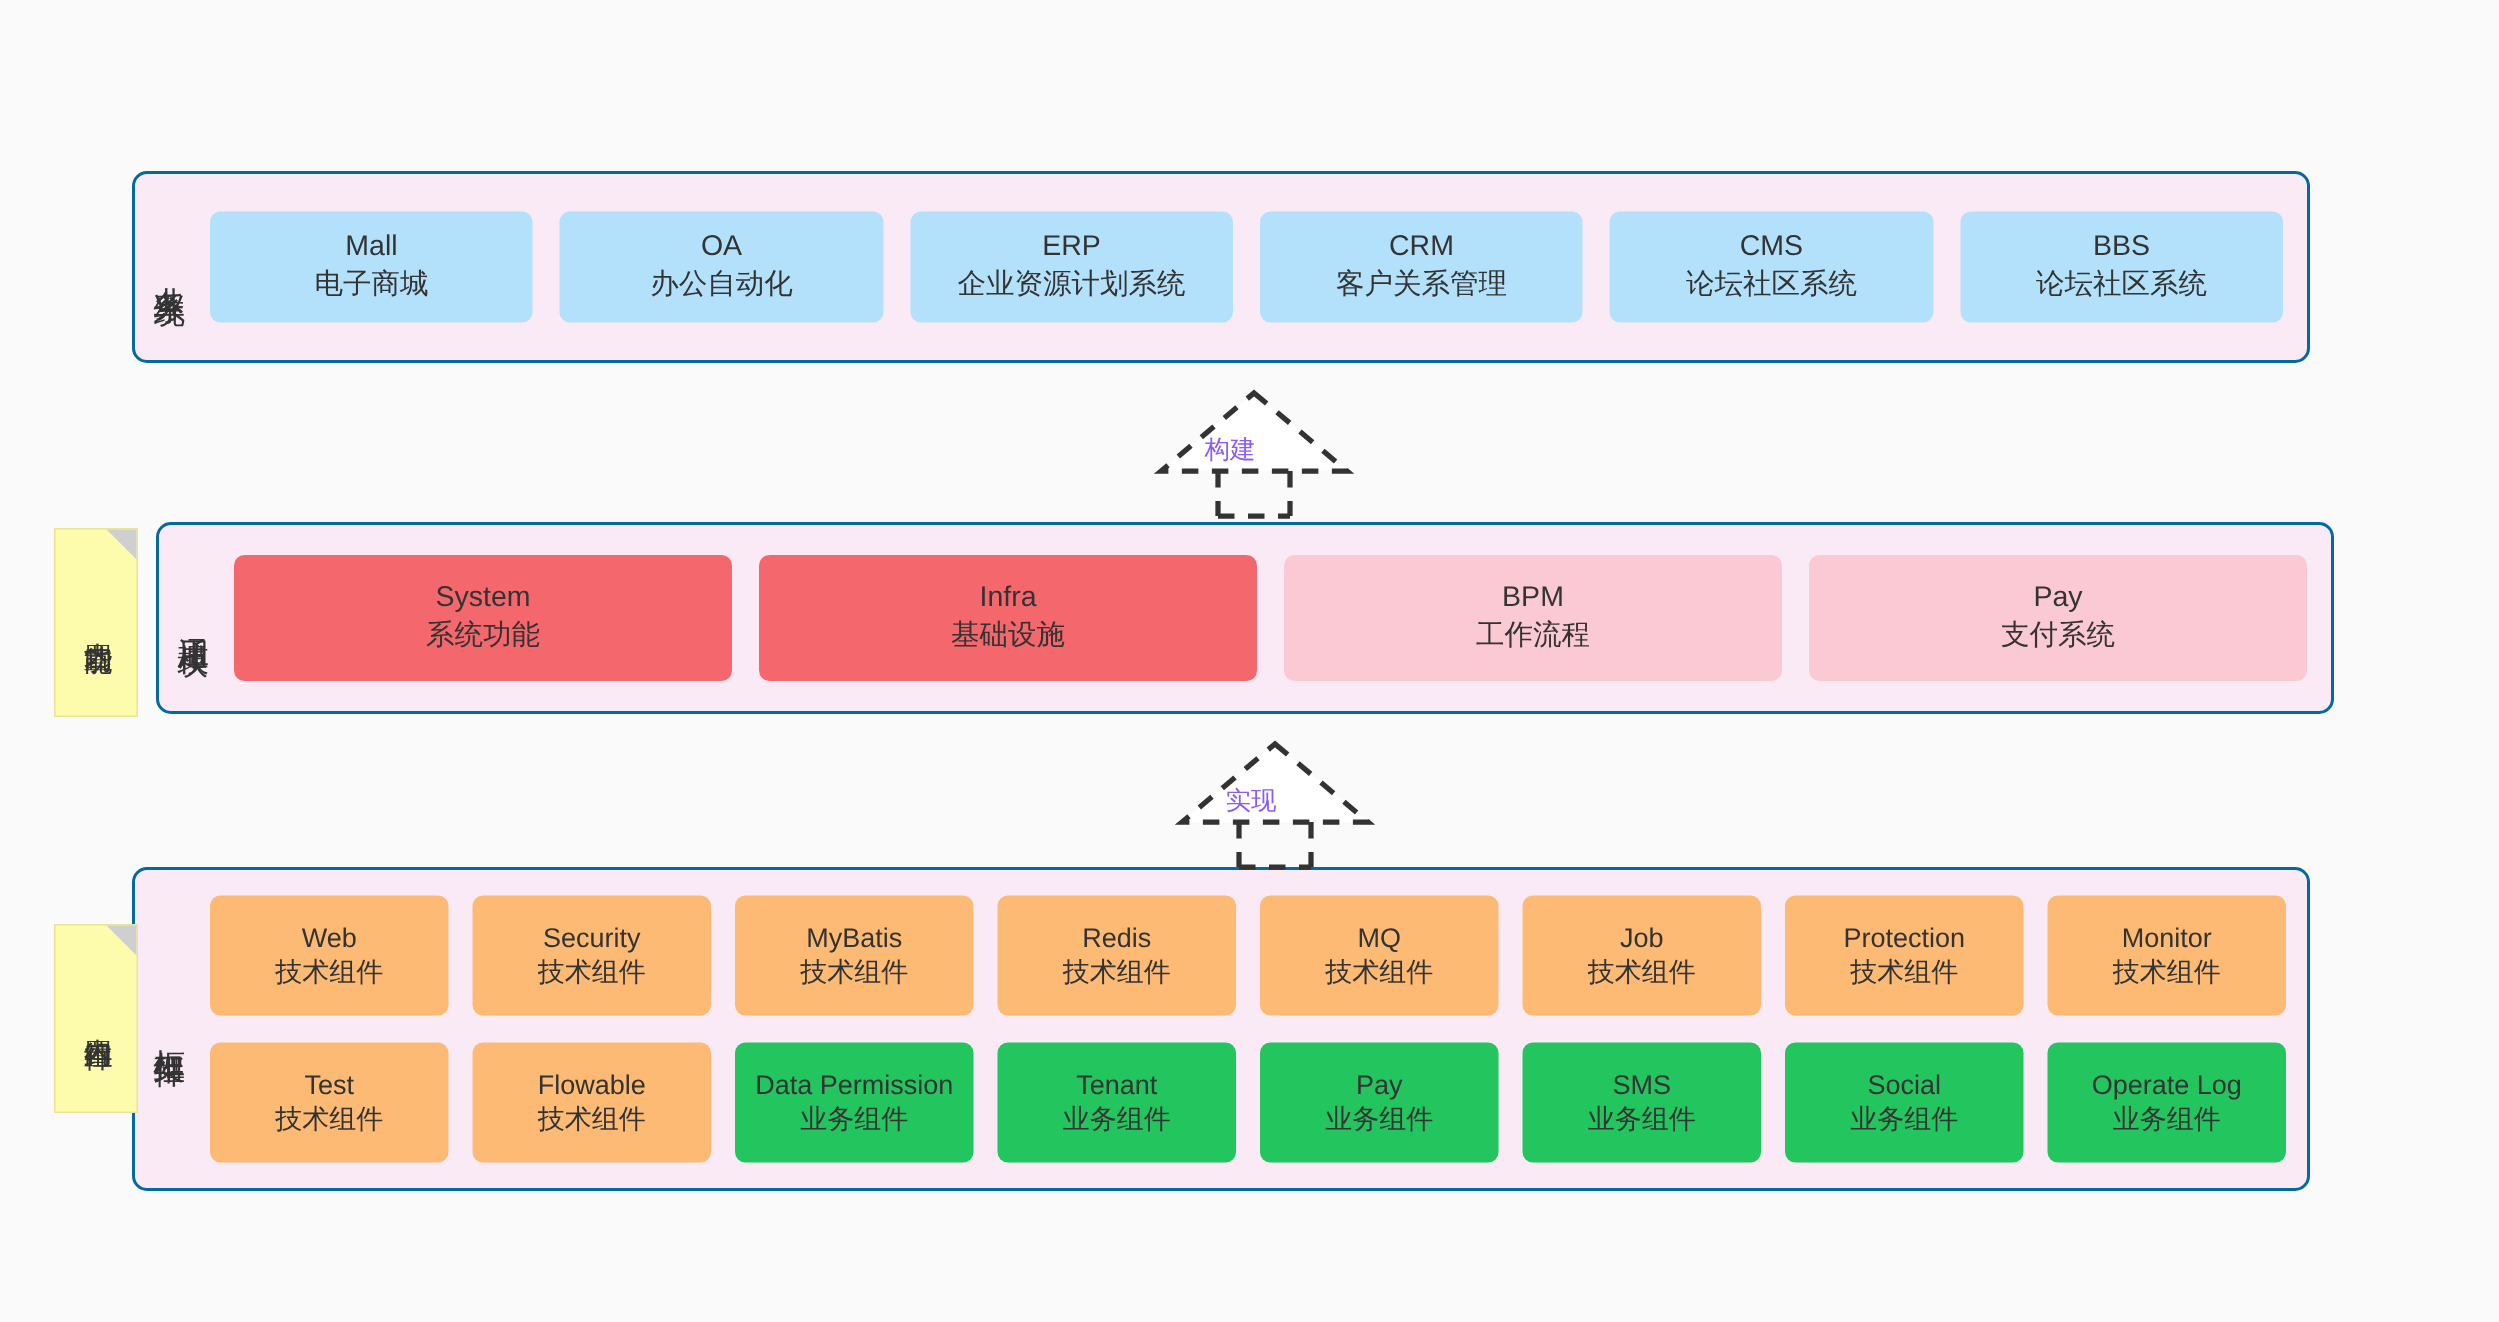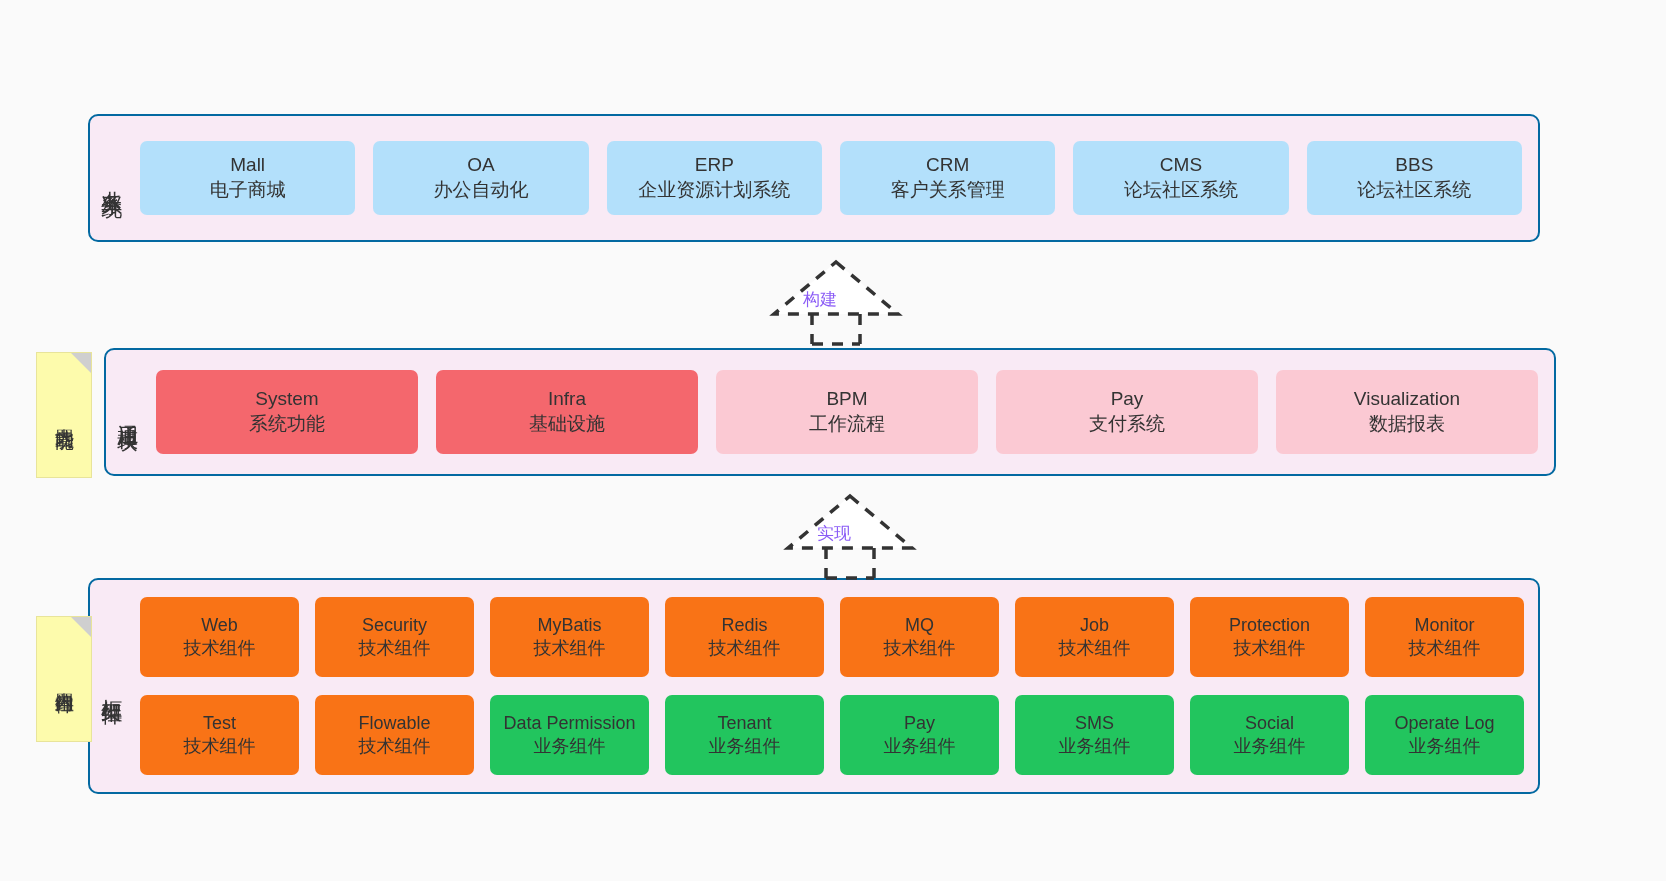--- a/index.html
+++ b/index.html
@@ -80,21 +80,21 @@
     box-sizing: border-box;
     user-select: none;
   }
   .card .en { display: block; }
   .card .cn { display: block; }
 
   
   .c-blue      { background: #b3e0fb; }
   .c-red       { background: #f4676d; }
   .c-pink      { background: #fbc9d3; text-align: center; }
-  .c-green     { background: #f97316; }
+  .c-green     { background: #fdba74; }
   .c-lgreen    { background: #22c55e; }
 
   
   #layer-business  { left: 88px;  top: 114px; width: 1452px; height: 128px; }
   #layer-business .card { height: 74px; }
 
   #layer-common    { left: 104px;  top: 348px; width: 1452px; height: 128px; }
   #layer-common .card { height: 84px; }
 
   #layer-framework { left: 88px;  top: 578px; width: 1452px; height: 216px; }
@@ -213,24 +213,20 @@
           <span class="cn">基础设施</span>
         </div>
         <div class="card c-pink">
           <span class="en">BPM</span>
           <span class="cn">工作流程</span>
         </div>
         <div class="card c-pink">
           <span class="en">Pay</span>
           <span class="cn">支付系统</span>
         </div>
-        <div class="card c-pink">
-          <span class="en">Visualization</span>
-          <span class="cn">数据报表</span>
-        </div>
       </div>
     </div>
   </div>
 
   <div class="arrow" id="arrow-implement" style="left:770px; top:490px;">
     <svg width="160" height="90" viewBox="0 0 160 90">
       <path d="M 80 6 L 142 58 L 18 58 Z" fill="#ffffff" stroke="#333333" stroke-width="3.5" stroke-dasharray="11,9" stroke-linejoin="miter"></path>
       <path d="M 56 58 L 56 88 M 104 58 L 104 88 M 56 88 L 104 88" fill="none" stroke="#333333" stroke-width="3.5" stroke-dasharray="11,9"></path>
     </svg>
     <div class="arrow-label" style="left:47px; top:32px;">实现</div>

